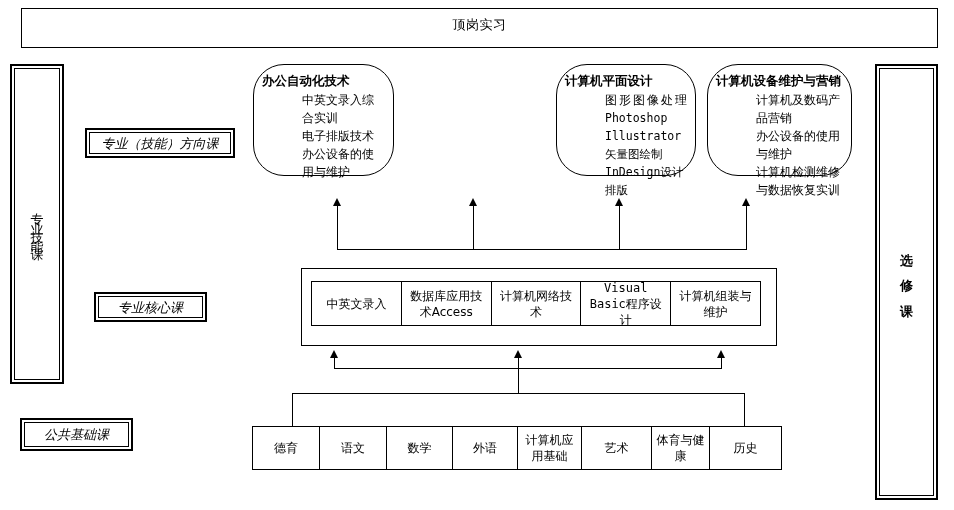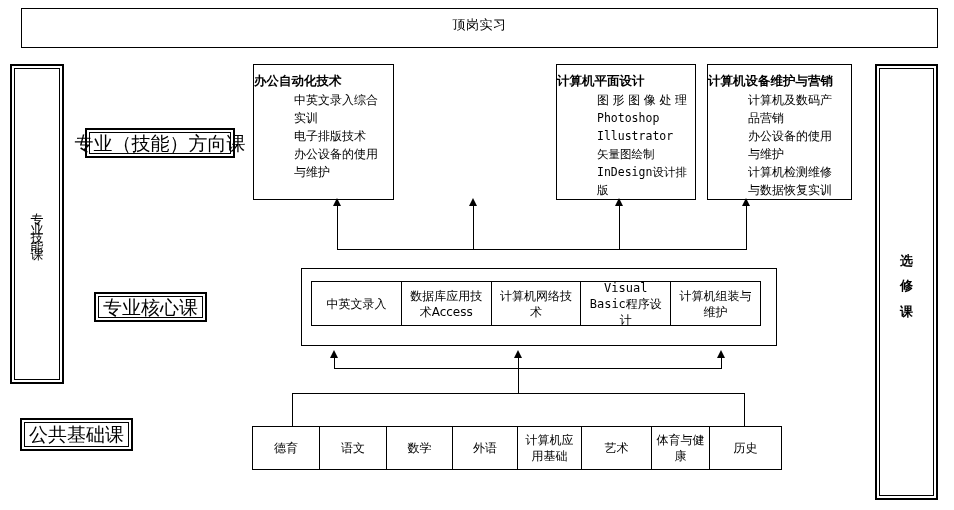--- a/index.html
+++ b/index.html
@@ -99,30 +99,32 @@
     width: 113px;
     height: 30px;
   }
   #tag-basic {
     left: 20px;
     top: 418px;
     width: 113px;
     height: 33px;
   }
   .tag-label {
-    font-size: 19px;
+    font-size: 13px;
     line-height: 13px;
     white-space: nowrap;
+    font-style: italic;
   }
 
   
   .dir-box {
     top: 64px;
-    height: 136px;
-    padding: 7px 8px 0 0;
+    height: 112px;
+    padding: 7px 8px 0 8px;
+    border-radius: 31px;
   }
   .dir-title {
     font-size: 12.5px;
     font-weight: bold;
     line-height: 18px;
     margin-bottom: 1px;
     white-space: nowrap;
   }
   .dir-item {
     font-size: 12px;

